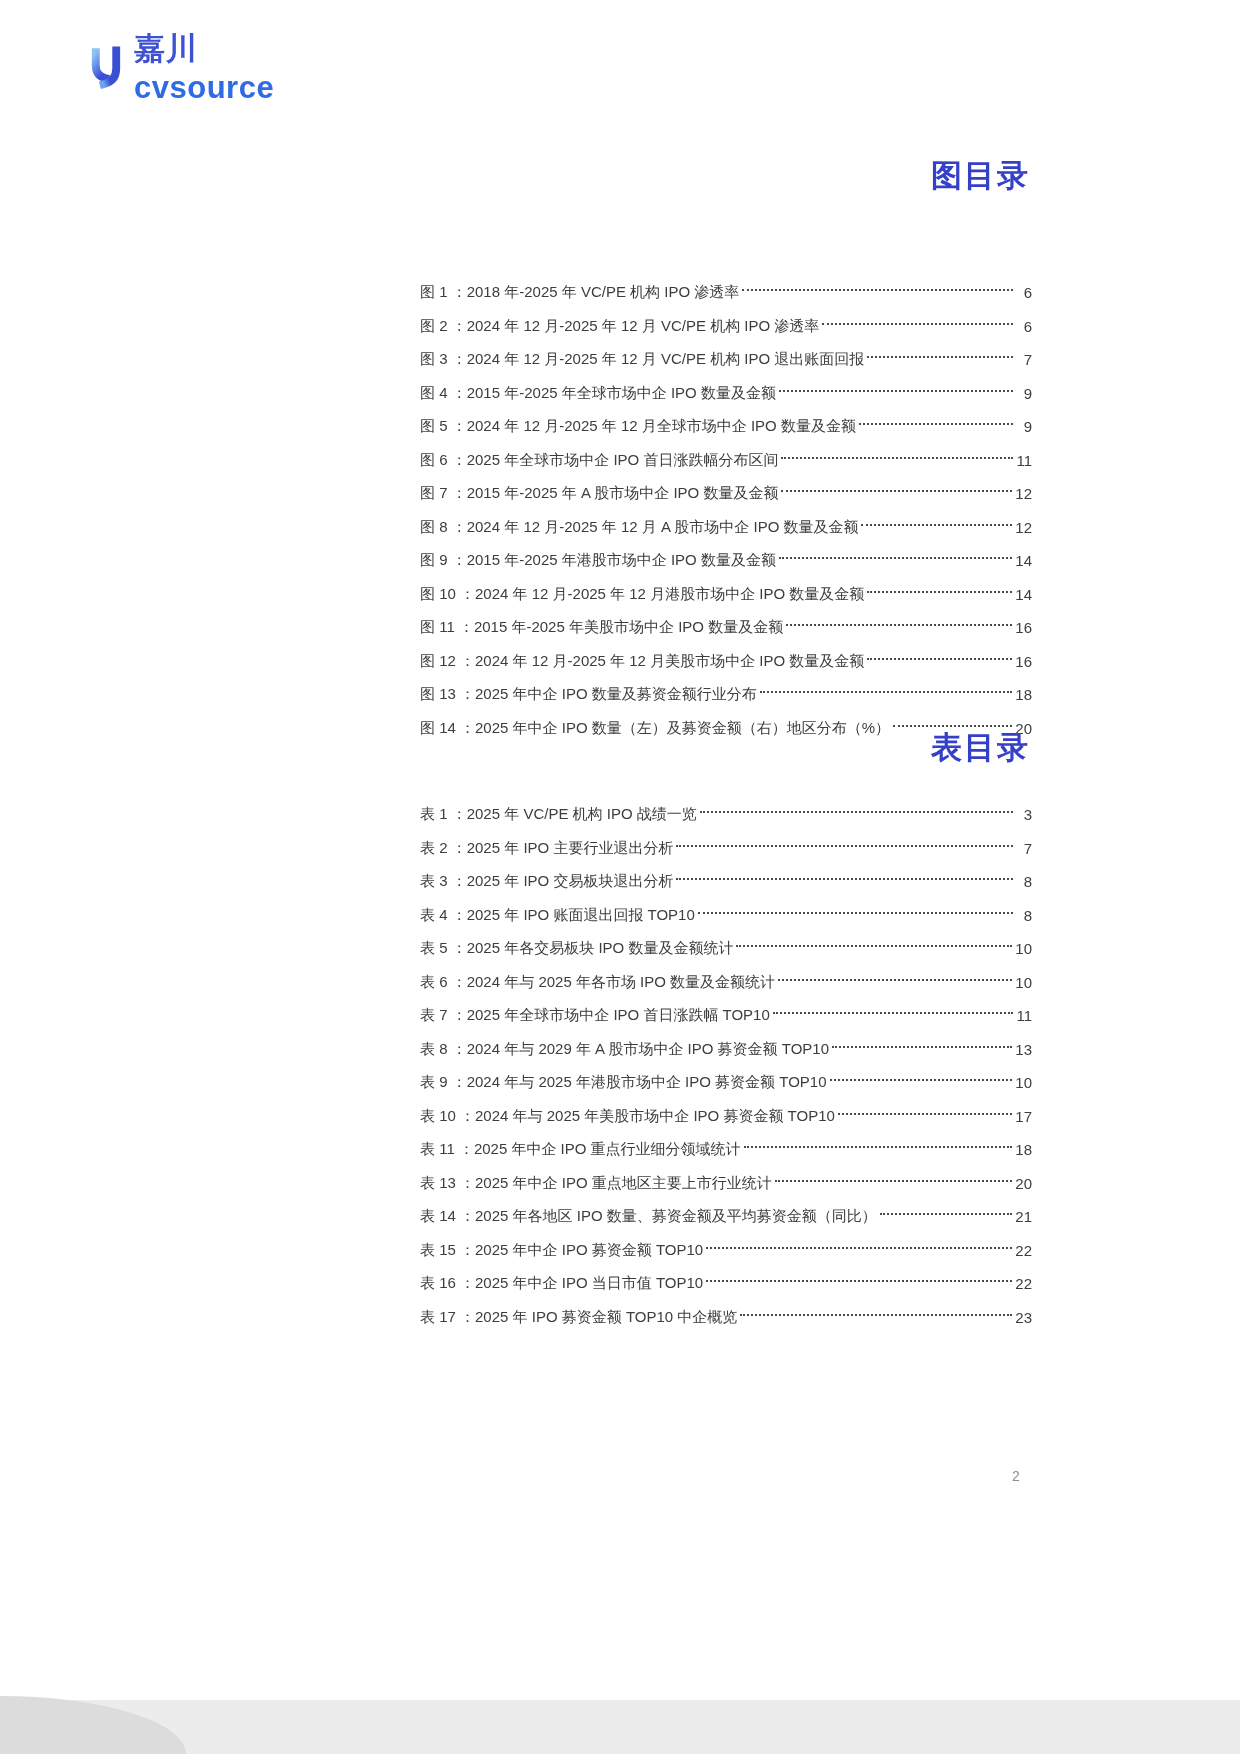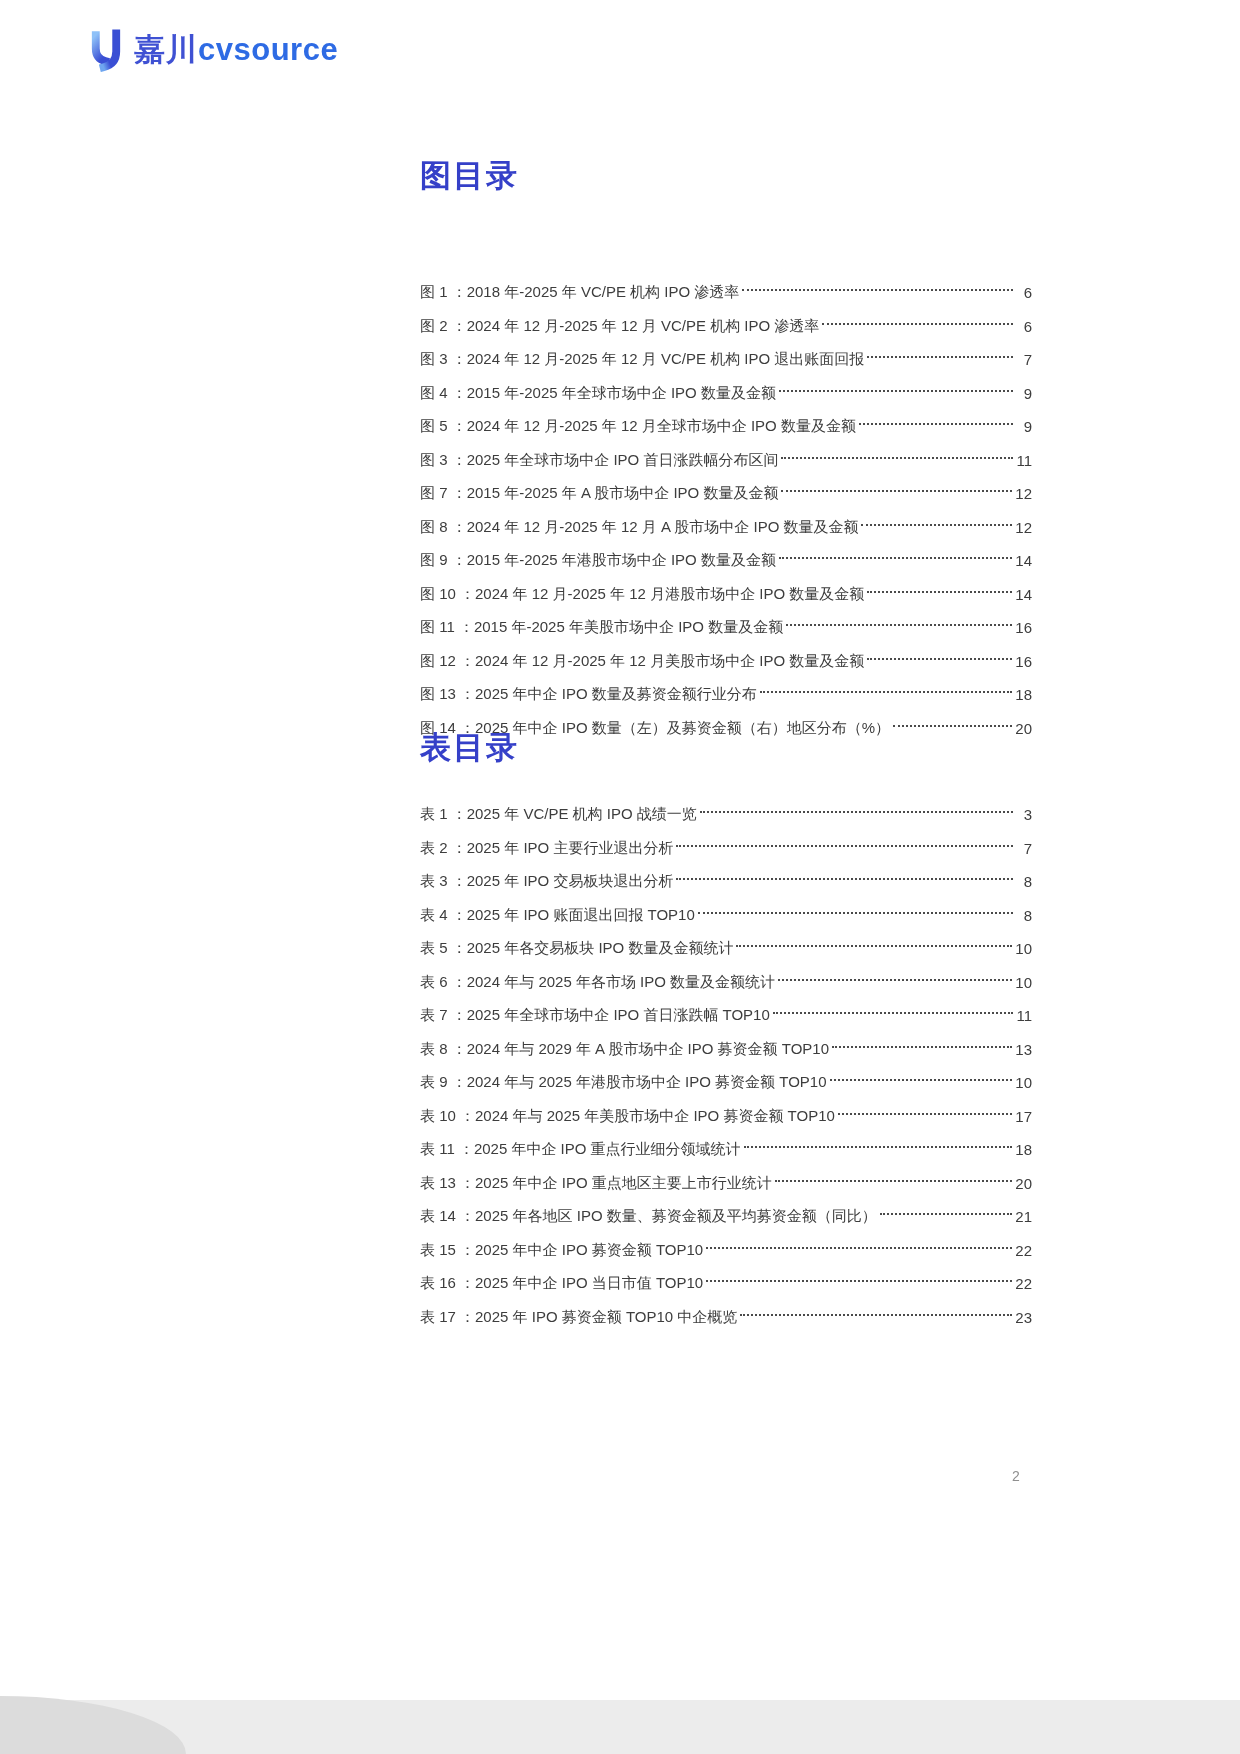--- a/index.html
+++ b/index.html
@@ -15,41 +15,41 @@
   
   .logo {
     position: absolute;
     left: 84px;
     top: 28px;
     display: flex;
     align-items: center;
     gap: 6px;
   }
   .logo-icon { width: 44px; height: 44px; display: block; }
-  .logo-text { display: flex; align-items: baseline; }
+  .logo-text { display: flex; align-items: baseline; flex-direction: column; }
   .brand-cn {
     font-size: 31px;
     font-weight: bold;
     color: #3f51d3;
     letter-spacing: 1px;
   }
   .brand-en {
     font-size: 31px;
     font-weight: bold;
     color: #2e6be4;
     letter-spacing: 0.5px;
     text-align: center;
   }
 
   
   .toc-heading {
     position: absolute;
     left: 420px;
     width: 610px;
-    text-align: left;
+    text-align: right;
     font-size: 31px;
     font-weight: bold;
     color: #3540c8;
     letter-spacing: 2px;
   }
   .heading-figures { top: 155px; }
   .heading-tables  { top: 727px; }
 
   
   .toc-list {
@@ -155,21 +155,21 @@
         <span class="toc-text">图 4 ：2015 年-2025 年全球市场中企 IPO 数量及金额</span>
         <span class="toc-leader"></span>
         <span class="toc-page">9</span>
       </div>
       <div class="toc-row">
         <span class="toc-text">图 5 ：2024 年 12 月-2025 年 12 月全球市场中企 IPO 数量及金额</span>
         <span class="toc-leader"></span>
         <span class="toc-page">9</span>
       </div>
       <div class="toc-row">
-        <span class="toc-text">图 3 ：2025 年全球市场中企 IPO 首日涨跌幅分布区间</span>
+        <span class="toc-text">图 6 ：2025 年全球市场中企 IPO 首日涨跌幅分布区间</span>
         <span class="toc-leader"></span>
         <span class="toc-page">11</span>
       </div>
       <div class="toc-row">
         <span class="toc-text">图 7 ：2015 年-2025 年 A 股市场中企 IPO 数量及金额</span>
         <span class="toc-leader"></span>
         <span class="toc-page">12</span>
       </div>
       <div class="toc-row">
         <span class="toc-text">图 8 ：2024 年 12 月-2025 年 12 月 A 股市场中企 IPO 数量及金额</span>

